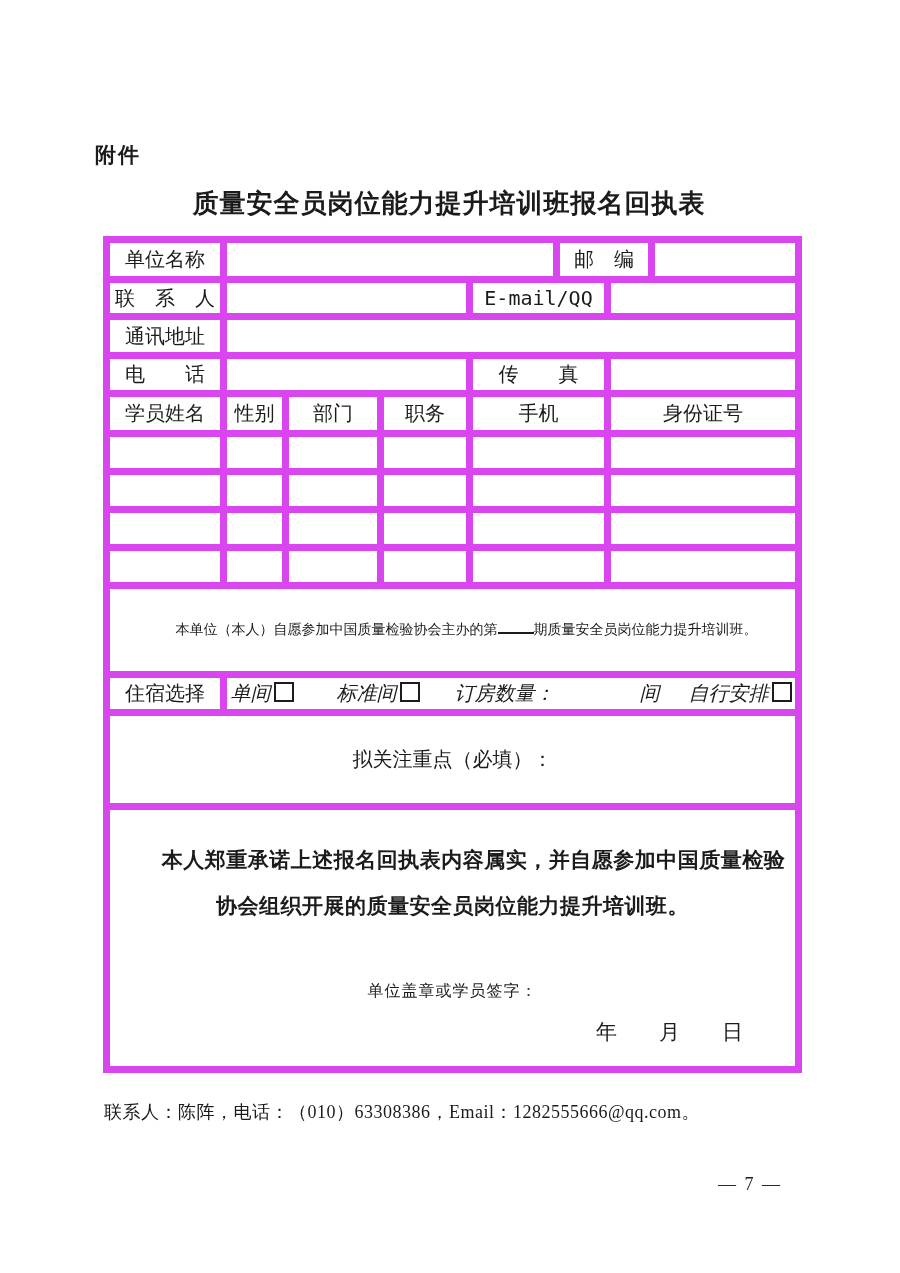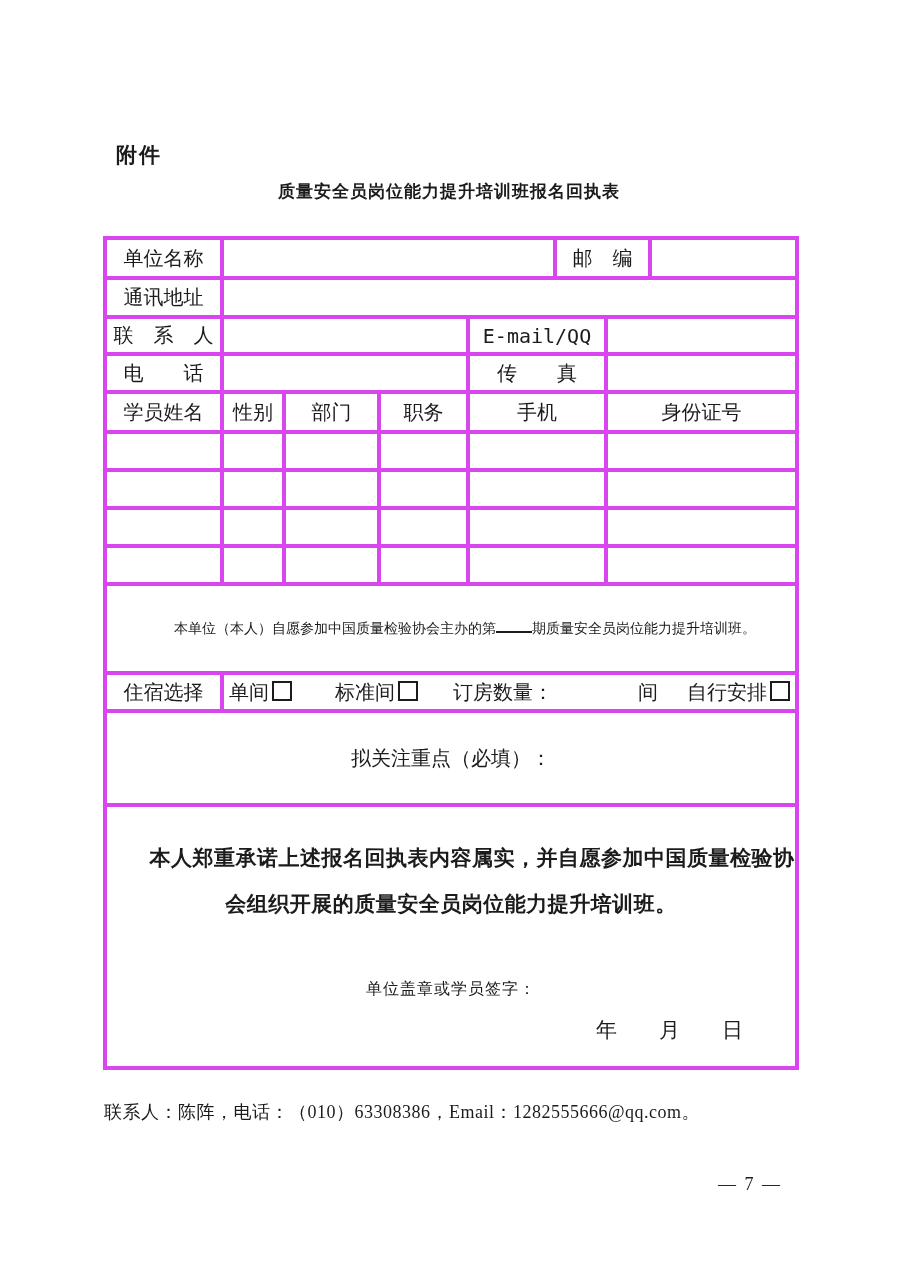--- a/index.html
+++ b/index.html
@@ -2,48 +2,48 @@
 <html><head>
 <meta charset="utf-8">
 <style>
   html, body { margin:0; padding:0; }
   body {
     width:900px; height:1273px; background:#ffffff; position:relative;
     font-family:"Liberation Serif", serif; color:#1b1b1b;
     overflow:hidden;
   }
   .attachment {
-    position:absolute; left:116px; top:141px;
+    position:absolute; left:95px; top:141px;
     font-family:Liberation Sans, sans-serif;
     font-size:21px; font-weight:bold; letter-spacing:2px;
   }
   .title {
-    position:absolute; left:103px; top:180px; width:692px;
+    position:absolute; left:103px; top:186px; width:692px;
     text-align:center; font-family:"Liberation Sans", sans-serif;
-    font-size:17px; font-weight:bold; letter-spacing:1px; white-space:nowrap;
+    font-size:26px; font-weight:bold; letter-spacing:1px; white-space:nowrap;
   }
   table.form {
     position:absolute; left:103px; top:236px; width:692px;
     border-collapse:collapse; table-layout:fixed;
     border:3px solid #1c1c1c;
   }
   table.form td {
-    border:4px solid #d946ef; padding:0;
+    border:7px solid #d946ef; padding:0;
     font-size:20px; text-align:center; vertical-align:middle;
     overflow:hidden;
   }
   td.lbl { letter-spacing:0px; }
   .mono { font-family:"DejaVu Sans Mono", monospace; font-size:19px; }
   td.statement-cell { text-align:left; padding:4px 14px; }
   .stmt { margin:0; text-indent:2em; font-size:14px; line-height:42px; }
   .blank {
     display:inline-block; width:36px; height:1.05em;
     border-bottom:2px solid #1c1c1c; vertical-align:baseline;
   }
-  td.accom-cell { text-align:left; padding-left:12px; white-space:nowrap; }
+  td.accom-cell { text-align:left; padding-left:12px; white-space:nowrap;font-style:italic; }
   .cbx {
     display:inline-block; width:16px; height:16px;
     border:2px solid #1c1c1c; margin-left:3px; vertical-align:-2px;
     background:#fff;
   }
   .opt1 { margin-right:38px; }
   .opt2 { margin-right:30px; }
   .optq { margin-right:80px; }
   .optu { margin-right:24px; }
   td.focus-cell { text-align:left; vertical-align:top; padding:10px 12px; font-size:21px; }
@@ -78,30 +78,30 @@
   </colgroup>
 
   <tbody>
       <tr style="height:40px">
     <td class="lbl">单位名称</td>
     <td colspan="4"></td>
     <td colspan="2" class="lbl">邮　编</td>
     <td></td>
   </tr>
 
-  <tr style="height:39px">
-    <td class="lbl">通讯地址</td>
-    <td colspan="7"></td>
-  </tr>
-
   <tr style="height:37px">
     <td class="lbl">联　系　人</td>
     <td colspan="3"></td>
     <td colspan="2" class="mono">E-mail/QQ</td>
     <td colspan="2"></td>
+  </tr>
+
+  <tr style="height:39px">
+    <td class="lbl">通讯地址</td>
+    <td colspan="7"></td>
   </tr>
 
   <tr style="height:38px">
     <td class="lbl">电　　话</td>
     <td colspan="3"></td>
     <td colspan="2" class="lbl">传　　真</td>
     <td colspan="2"></td>
   </tr>
 
   <tr style="height:40px">

